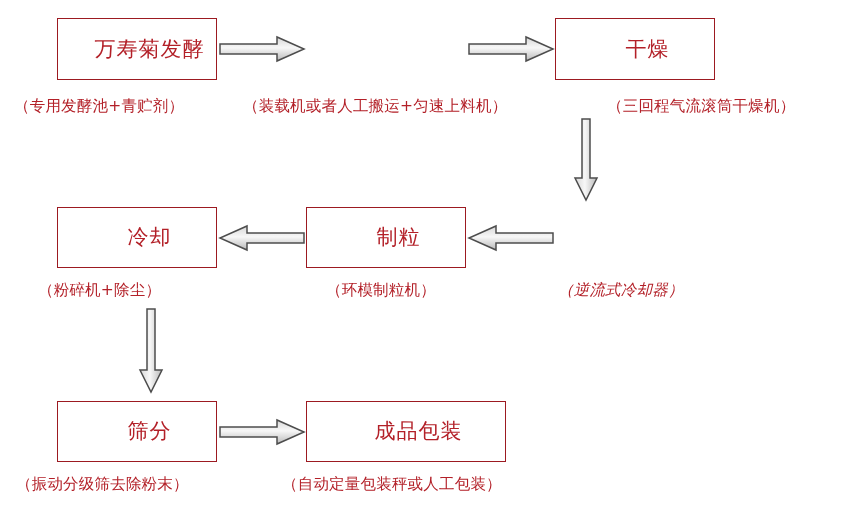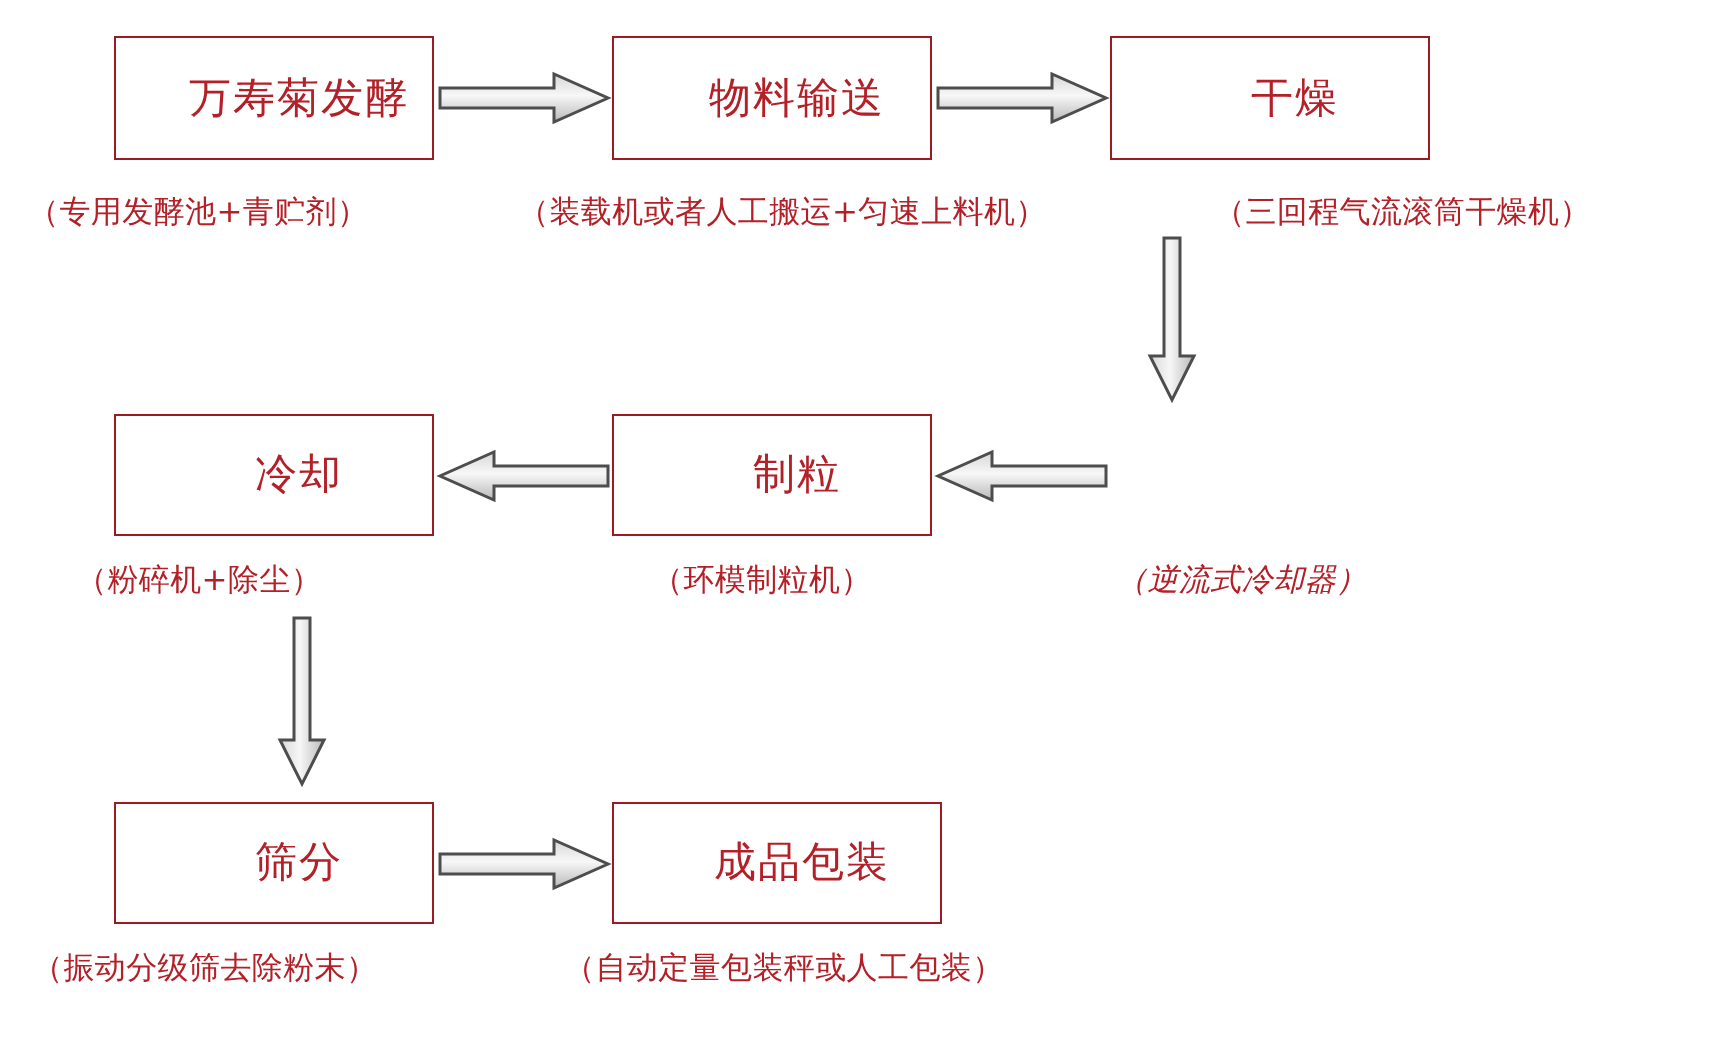--- a/index.html
+++ b/index.html
@@ -60,24 +60,21 @@
 </head>
 <body>
 
 <div id="flow-root">
 
   <div class="node" style="left:57px; top:18px; width:160px; height:62px;">
     <span class="node-label">万寿菊发酵</span>
   </div>
   <div class="caption" style="left:14px; top:99px;">（专用发酵池+青贮剂）</div>
 
-  <div class="node" style="left:306px; top:18px; width:160px; height:62px;">
-    <span class="node-label">物料输送</span>
-  </div>
-  <div class="caption" style="left:259px; top:99px;">（装载机或者人工搬运+匀速上料机）</div>
+  <div class="caption" style="left:243px; top:99px;">（装载机或者人工搬运+匀速上料机）</div>
 
   <div class="node" style="left:555px; top:18px; width:160px; height:62px;">
     <span class="node-label">干燥</span>
   </div>
   <div class="caption" style="left:607px; top:99px;">（三回程气流滚筒干燥机）</div>
 
   <div class="node" style="left:57px; top:207px; width:160px; height:61px;">
     <span class="node-label">冷却</span>
   </div>
   <div class="caption" style="left:38px; top:283px;">（粉碎机+除尘）</div>
@@ -87,21 +84,21 @@
   </div>
   <div class="caption" style="left:326px; top:283px;">（环模制粒机）</div>
 
   <div class="caption" style="left:558px; top:283px;font-style:italic;">（逆流式冷却器）</div>
 
   <div class="node" style="left:57px; top:401px; width:160px; height:61px;">
     <span class="node-label">筛分</span>
   </div>
   <div class="caption" style="left:16px; top:477px;">（振动分级筛去除粉末）</div>
 
-  <div class="node" style="left:306px; top:401px; width:165px; height:61px;">
+  <div class="node" style="left:306px; top:401px; width:200px; height:61px;">
     <span class="node-label">成品包装</span>
   </div>
   <div class="caption" style="left:282px; top:477px;">（自动定量包装秤或人工包装）</div>
 
   <div class="arrow" style="left:219px; top:34px; width:86px; height:30px;">
     <svg width="86" height="30" viewBox="0 0 86 30">
       <defs>
         <linearGradient id="gradH1" x1="0" y1="0" x2="0" y2="1">
           <stop offset="0%" stop-color="#d7d7d7"></stop>
           <stop offset="45%" stop-color="#f7f7f7"></stop>

